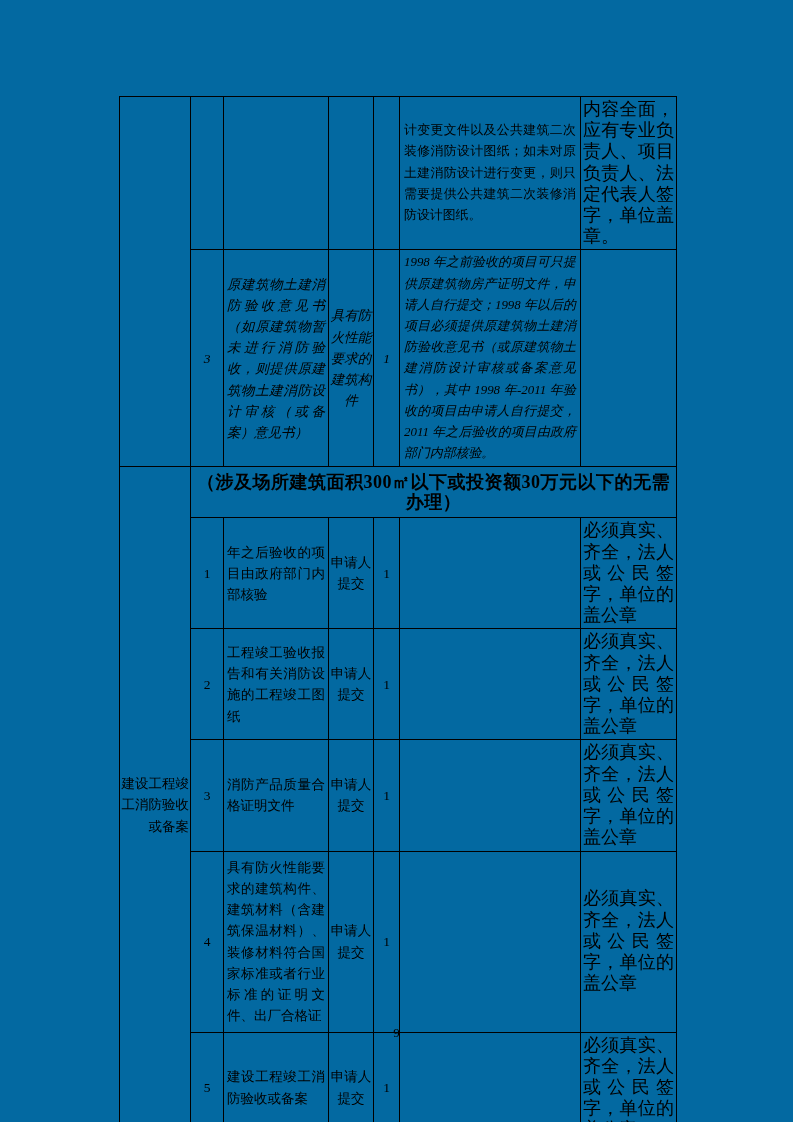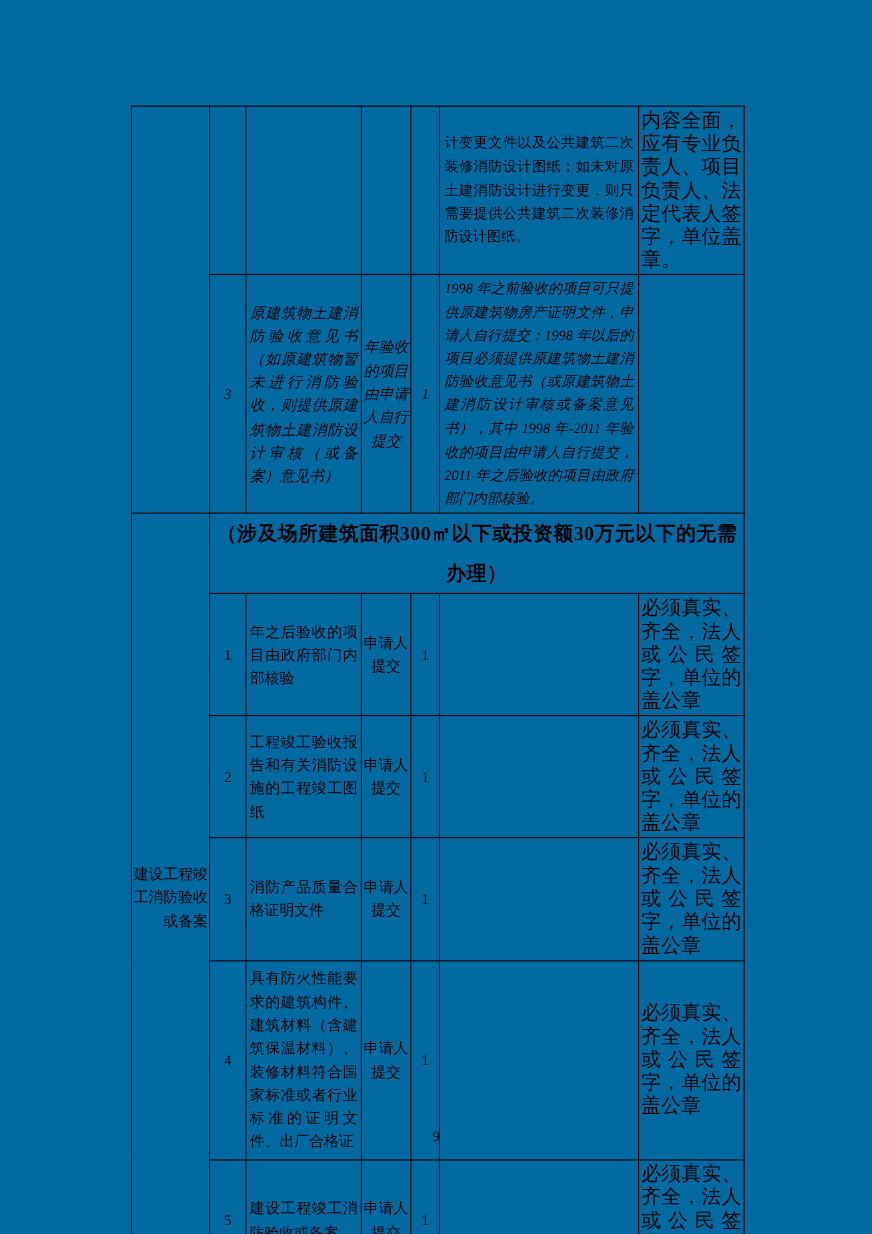--- a/index.html
+++ b/index.html
@@ -29,21 +29,21 @@
   td[rowspan]{height:auto;}
   
   .c-cat{text-align:right;padding:0 1px;}
   .c-num{text-align:center;}
   .c-name{text-align:justify;text-justify:inter-ideograph;padding:2px 3px;}
   .c-who{text-align:center;padding:0 1px;}
   .c-cnt{text-align:center;}
   .c-desc{text-align:justify;text-justify:inter-ideograph;padding:2px 4px;font-size:12.9px;}
   .c-req{text-align:justify;text-justify:inter-ideograph;padding:2px 2px;font-size:18px;}
   .c-section{
-    font-weight:bold;text-align:center;font-size:18px;line-height:36px;
+    font-weight:bold;text-align:center;font-size:18px;line-height:20px;
     padding:0 2px;letter-spacing:0.5px;
   }
   .page-number{
     position:absolute;left:0;right:0;top:1025px;text-align:center;
     font-size:13px;line-height:16px;
   }
 </style>
 </head>
 <body>
 
@@ -67,21 +67,21 @@
       <td class="c-name"></td>
       <td class="c-who"></td>
       <td class="c-cnt"></td>
       <td class="c-desc">计变更文件以及公共建筑二次装修消防设计图纸；如未对原土建消防设计进行变更，则只需要提供公共建筑二次装修消防设计图纸。</td>
       <td class="c-req">内容全面，应有专业负责人、项目负责人、法定代表人签字，单位盖章。</td>
     </tr>
 
     <tr class="rB">
       <td class="c-num">3</td>
       <td class="c-name">原建筑物土建消防验收意见书（如原建筑物暂未进行消防验收，则提供原建筑物土建消防设计审核（或备案）意见书）</td>
-      <td class="c-who">年验收的项目由申请人自行提交</td>
+      <td class="c-who">具有防火性能要求的建筑构件</td>
       <td class="c-cnt">1</td>
       <td class="c-desc">1998 年之前验收的项目可只提供原建筑物房产证明文件，申请人自行提交；1998 年以后的项目必须提供原建筑物土建消防验收意见书（或原建筑物土建消防设计审核或备案意见书），其中 1998 年-2011 年验收的项目由申请人自行提交，2011 年之后验收的项目由政府部门内部核验。</td>
       <td class="c-req"></td>
     </tr>
 
     <tr class="rH">
       <td class="c-cat" rowspan="6">建设工程竣工消防验收或备案</td>
       <td class="c-section" colspan="6">（涉及场所建筑面积300㎡以下或投资额30万元以下的无需办理）</td>
     </tr>
 

